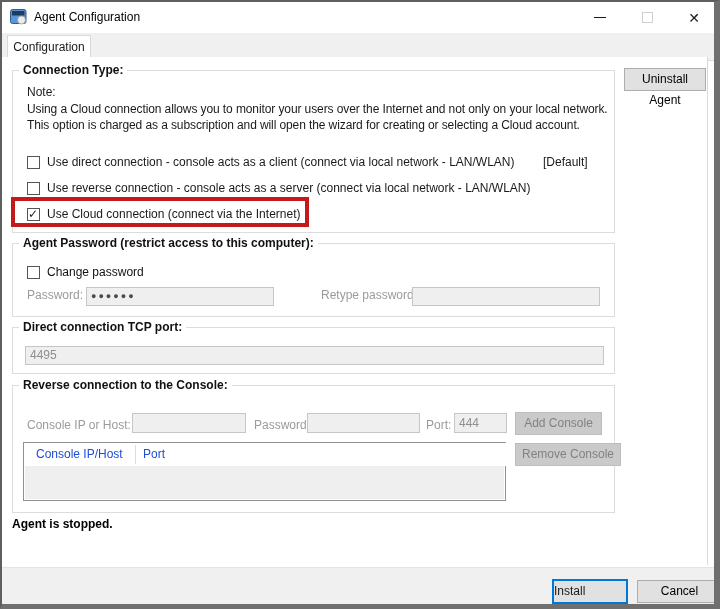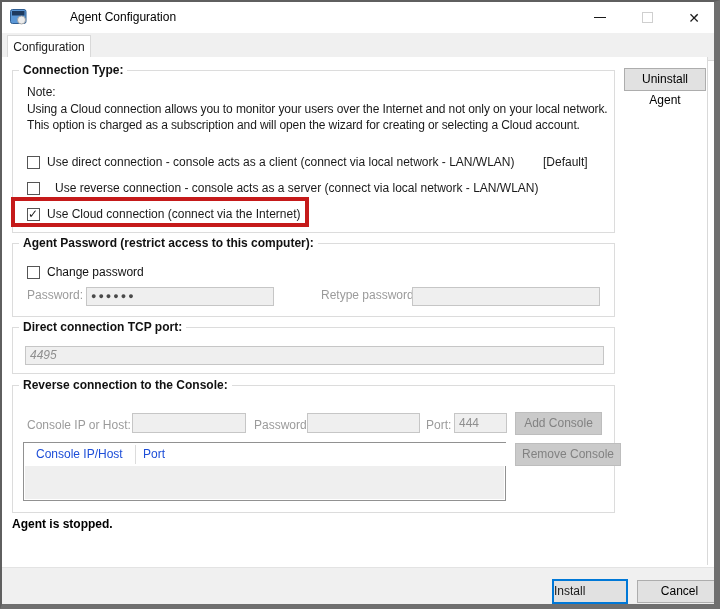--- a/index.html
+++ b/index.html
@@ -6,21 +6,21 @@
   html,body { width:720px; height:609px; }
   body { font-family:"Liberation Sans","DejaVu Sans",sans-serif; font-size:12px; color:#1a1a1a; background:#fff; }
 
   #app { position:relative; width:720px; height:609px; background:#fff;
          border-top:2px solid #5f5f5f; border-left:2px solid #5f5f5f;
          border-right:6px solid #6f6f6f; border-bottom:5px solid #6f6f6f; overflow:hidden; }
 
   
   .titlebar { position:absolute; left:0; top:0; width:712px; height:31px; background:#fff; }
   .app-icon { position:absolute; left:8px; top:7px; width:17px; height:16px; }
-  .title-text { position:absolute; left:32px; top:0; line-height:31px; color:#000;margin-left:36px; }
+  .title-text { position:absolute; left:32px; top:0; line-height:31px; color:#000; }
   .win-btn { position:absolute; top:0; width:32px; height:31px; display:flex; align-items:center; justify-content:center; }
   .btn-min { left:582px; }
   .btn-max { left:629px; }
   .btn-close { left:676px; font-size:14px; color:#1a1a1a; }
   .min-glyph { display:block; width:12px; height:0; border-top:1px solid #1a1a1a; }
   .max-glyph { display:block; width:11px; height:11px; border:1px solid #cfcfcf; }
 
   
   .tabstrip { position:absolute; left:0; top:31px; width:712px; height:28px; background:#f0f0f0; border-bottom:1px solid #d9d9d9; }
   .tab { position:absolute; left:5px; top:2px; width:84px; height:23px; background:#fff;
@@ -53,21 +53,21 @@
 
   
   .cp-row { position:absolute; left:14px; top:20px; height:16px; display:flex; align-items:center; }
   .cp-row span.lbl { margin-left:7px; color:#111; }
   .pw-label { position:absolute; left:14px; top:44px; }
   .pw-field { position:absolute; left:73px; top:43px; width:188px; height:19px; line-height:17px; color:#4a4a4a; font-size:9px; letter-spacing:2px; }
   .rt-label { position:absolute; left:308px; top:44px; }
   .rt-field { position:absolute; left:399px; top:43px; width:188px; height:19px; line-height:17px; }
 
   
-  .tcp-field { position:absolute; left:12px; top:18px; width:579px; height:19px; line-height:17px;font-style:italic; }
+  .tcp-field { position:absolute; left:12px; top:18px; width:579px; height:19px; line-height:17px; }
 
   
   .rev-label { position:absolute; top:29px; height:20px; line-height:20px; }
   .lbl-host { left:14px; } .lbl-pass { left:241px; } .lbl-port { left:413px; }
   .fld-host { position:absolute; left:119px; top:27px; width:114px; height:20px; line-height:18px; }
   .fld-pass { position:absolute; left:294px; top:27px; width:113px; height:20px; line-height:18px; }
   .fld-port { position:absolute; left:441px; top:27px; width:53px;  height:20px; line-height:18px; }
 
   .btn { background:#e1e1e1; border:1px solid #adadad; color:#000; text-align:center; cursor:default; }
   .btn-disabled { background:#cacaca; border:1px solid #bdbdbd; color:#828282; }
@@ -126,21 +126,21 @@
     <span class="group-caption">Connection Type:</span>
     <span class="note-label">Note:</span>
     <div class="note-body">Using a Cloud connection allows you to monitor your users over the Internet and not only on your local network. This option is charged as a subscription and will open the wizard for creating or selecting a Cloud account.</div>
 
     <div class="opt-row" style="top:83px;">
       <span class="cb" data-checked="false"></span>
       <span class="opt-label">Use direct connection - console acts as a client (connect via local network - LAN/WLAN)</span>
     </div>
     <span class="badge">[Default]</span>
 
-    <div class="opt-row" style="top:109px;gap:8px;">
+    <div class="opt-row" style="top:109px;">
       <span class="cb" data-checked="false"></span>
       <span class="opt-label">Use reverse connection - console acts as a server (connect via local network - LAN/WLAN)</span>
     </div>
 
     <div class="opt-row" style="top:135px;">
       <span class="cb" data-checked="true"></span>
       <span class="opt-label">Use Cloud connection (connect via the Internet)</span>
     </div>
   </div>
 

